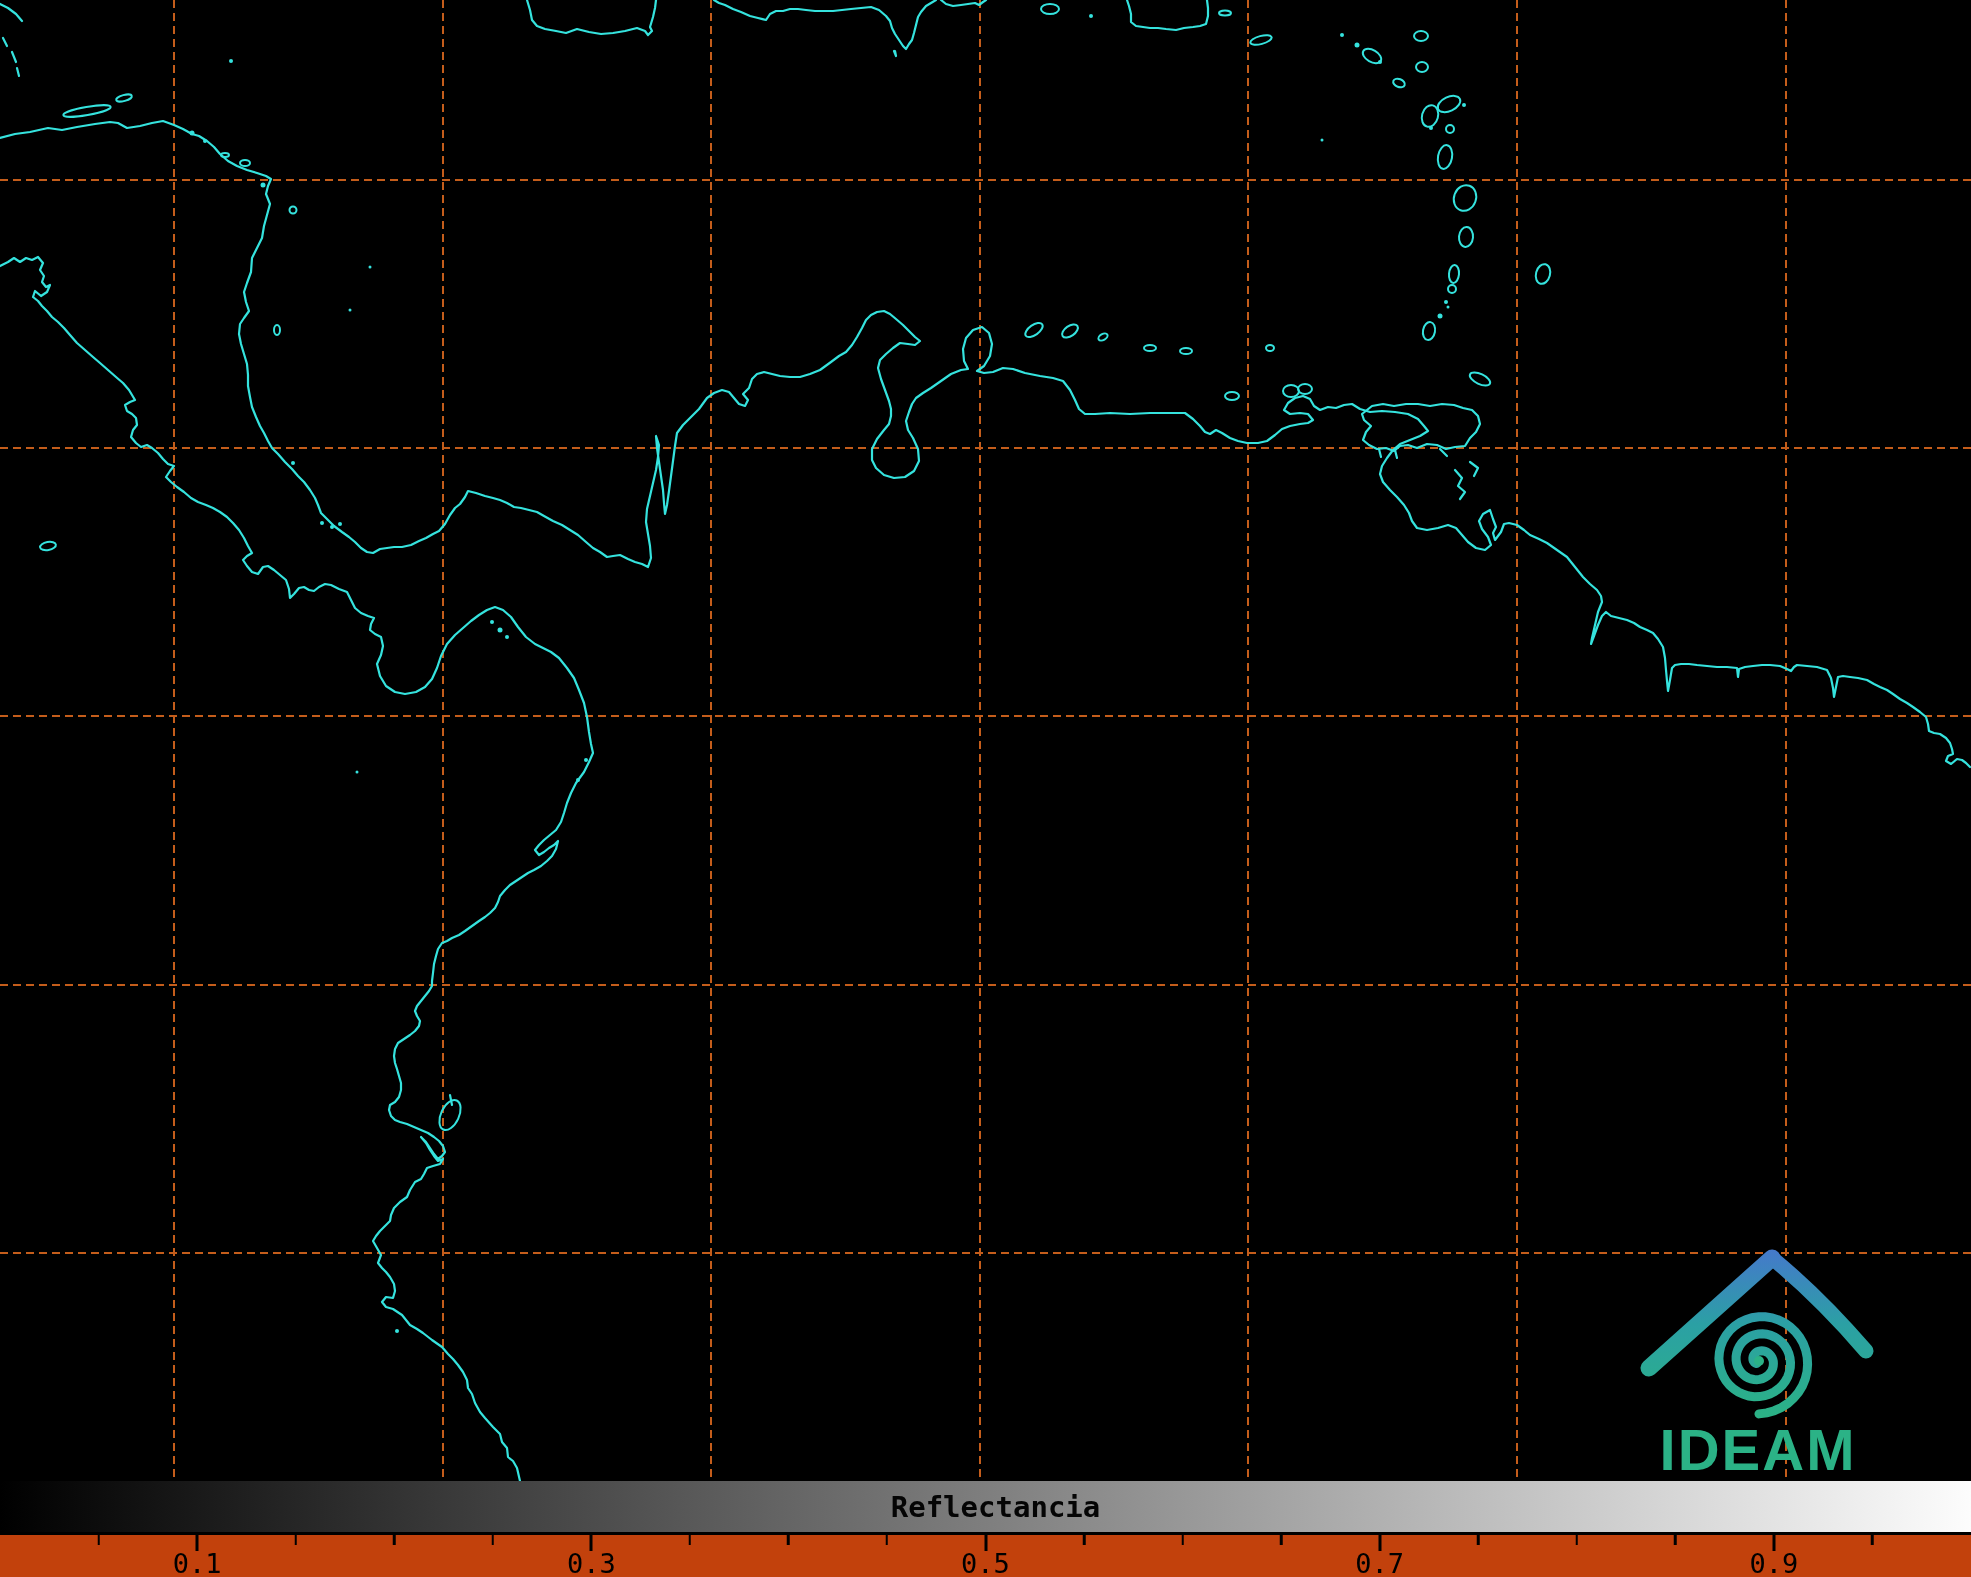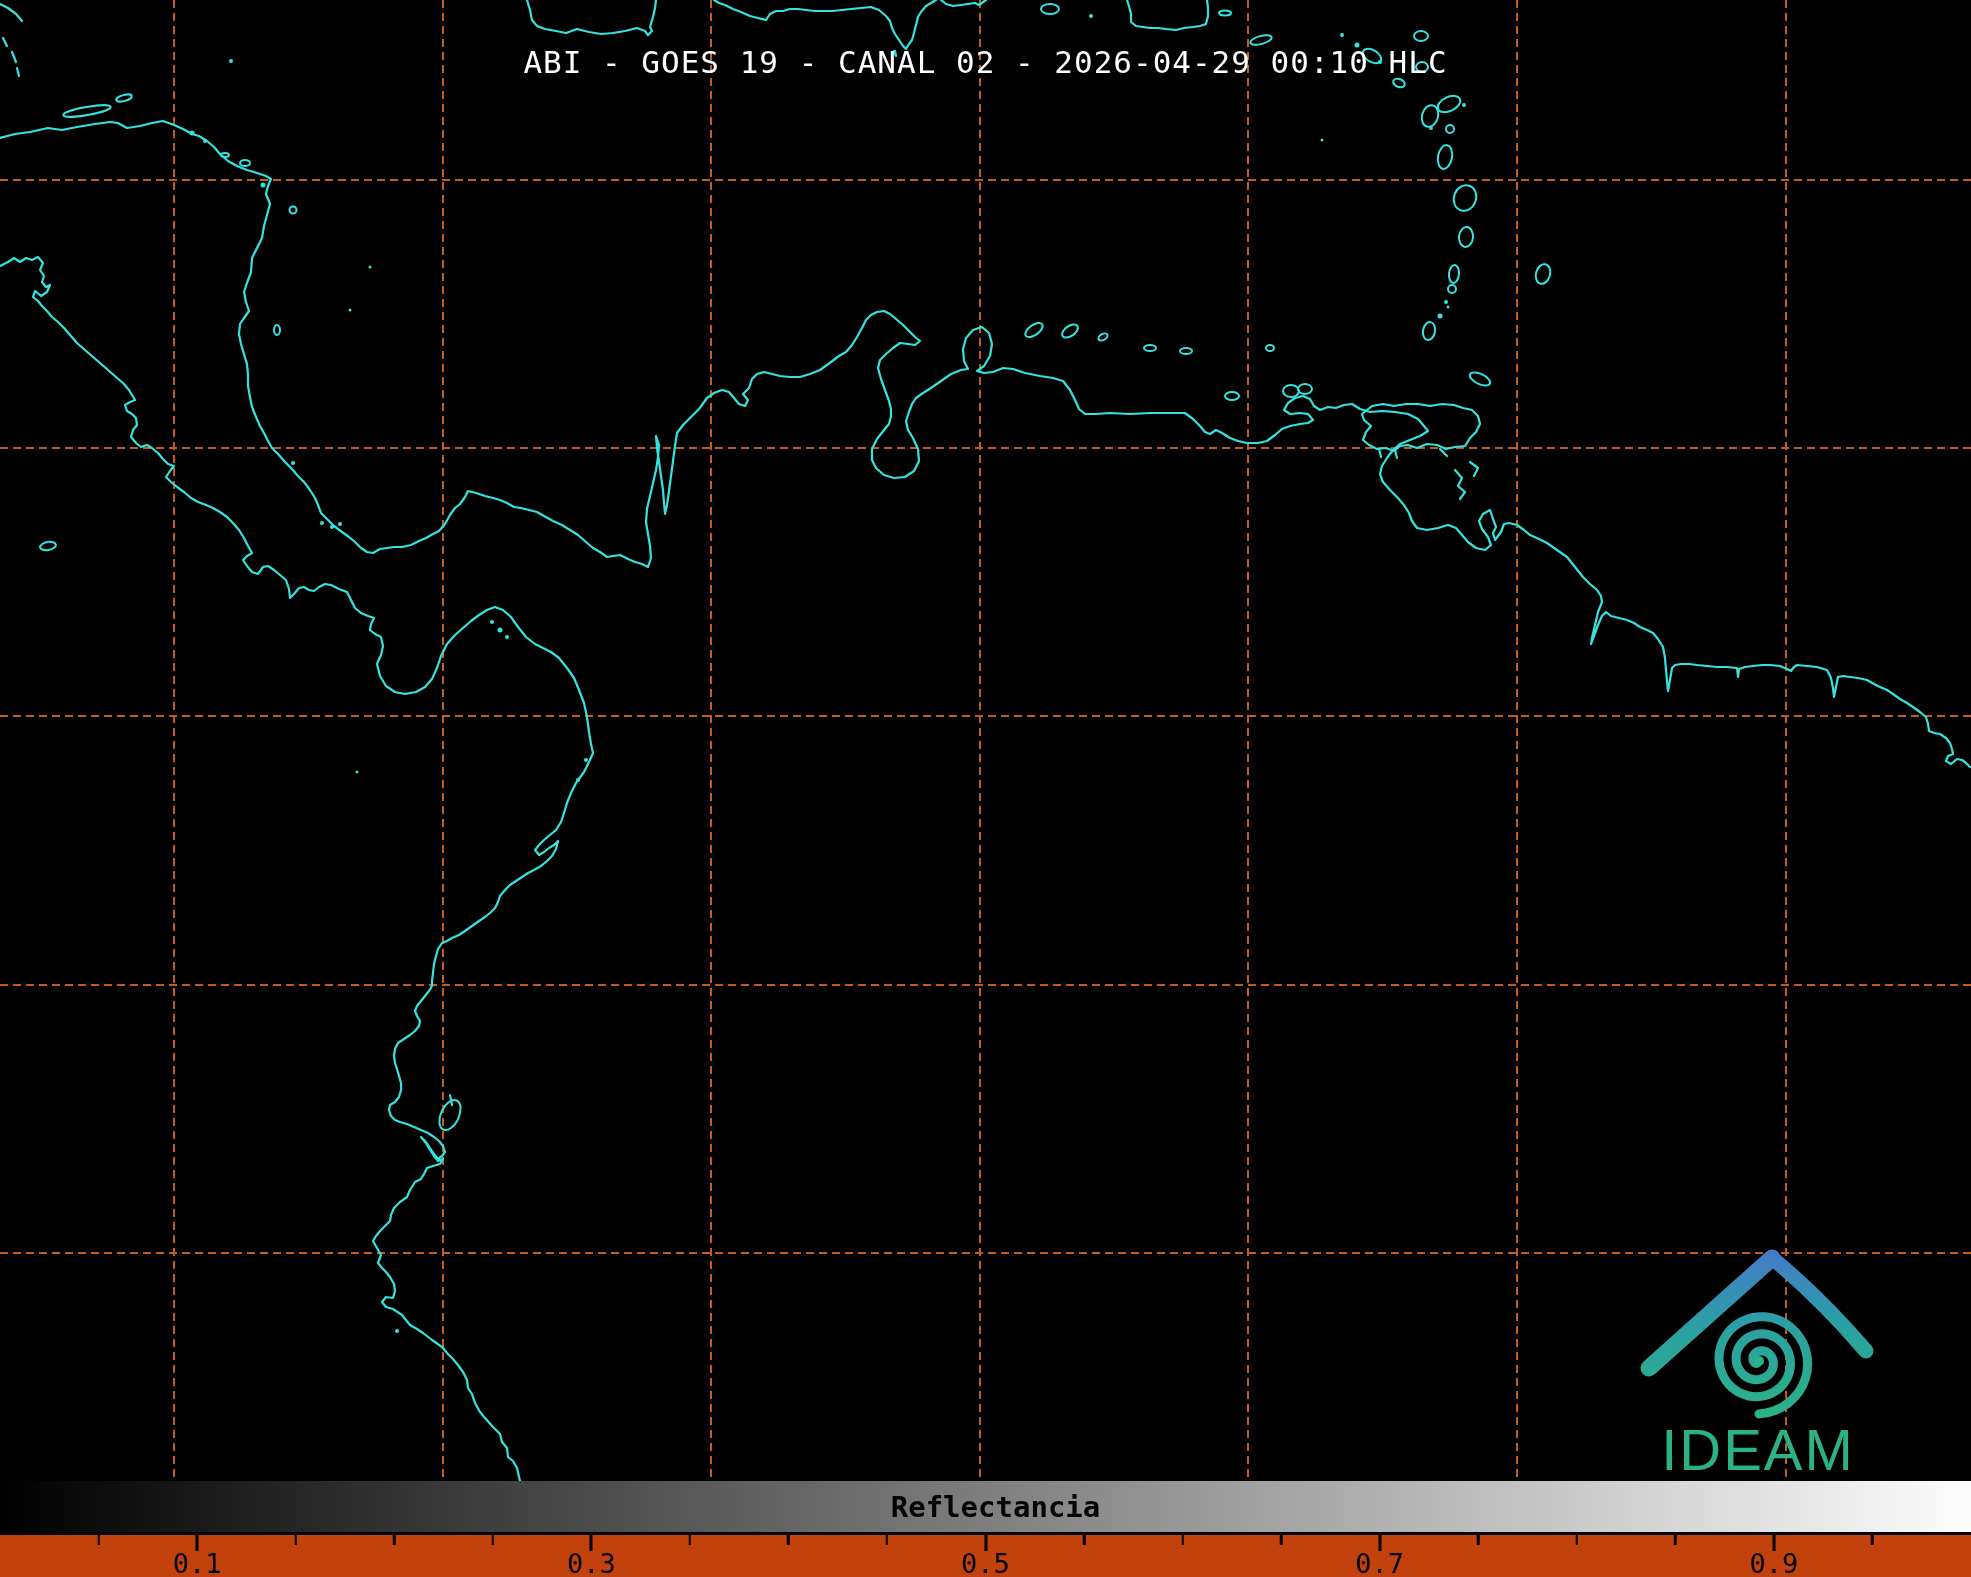--- a/index.html
+++ b/index.html
@@ -2,21 +2,21 @@
 <html><head>
 <meta charset="utf-8">
 <style>
   html,body{margin:0;padding:0;background:#000;}
   body{width:1971px;height:1577px;overflow:hidden;font-family:"DejaVu Sans Mono",monospace;position:relative;}
   .map-area{position:relative;width:1971px;height:1481px;background:var(--bg,#000);overflow:hidden;}
   .map-svg{position:absolute;left:0;top:0;}
   .map-title{position:absolute;top:44px;left:0;width:100%;text-align:center;color:var(--title,#fff);
              font-size:31px;letter-spacing:1px;white-space:pre;}
   .logo-text{position:absolute;left:1758px;top:1416px;transform:translateX(-50%);
-             font-family:"Liberation Sans",sans-serif;font-weight:normal;font-size:58px;
+             font-family:"Liberation Sans",sans-serif;font-weight:bold;font-size:58px;
              letter-spacing:2px;color:var(--logogreen,#2bb286);}
   .colorbar{position:relative;width:1971px;height:51px;
             background:linear-gradient(to right, var(--cb0,#000), var(--cb1,#fff));padding-left:20px;}
   .colorbar-label{position:absolute;left:50%;top:50%;transform:translate(-50%,-50%);
                   color:#050505;font-weight:bold;font-size:29px;}
   .cb-divider{width:1971px;height:3px;background:#000;}
   .tick-strip{position:relative;width:1971px;height:56px;background:#c2410c;}
   .tick{position:absolute;top:0;width:3px;background:#000;transform:translateX(-50%);}
   .tick.minor{width:2.5px;height:10px;}
   .tick.major{height:16px;}
@@ -122,21 +122,20 @@
    <stop offset="0" stop-color="#4579cb"></stop>
    <stop offset="0.45" stop-color="#2ba0a4"></stop>
    <stop offset="1" stop-color="#2bb286"></stop>
         </linearGradient>
       </defs>
       <path d="M1772 1258 L1649 1368" stroke="url(#lg)" stroke-width="17" stroke-linecap="round" fill="none"></path>
       <path d="M1772 1258 Q1819 1296.5 1866 1351" stroke="url(#lg)" stroke-width="15" stroke-linecap="round" fill="none"></path>
       <path d="M1759.0 1413.9 L1766.8 1412.9 L1774.3 1410.7 L1781.4 1407.5 L1787.9 1403.3 L1793.6 1398.2 L1798.5 1392.4 L1802.4 1385.9 L1805.2 1379.0 L1807.0 1371.8 L1807.6 1364.5 L1807.2 1357.2 L1805.7 1350.1 L1803.2 1343.4 L1799.7 1337.2 L1795.4 1331.7 L1790.3 1326.9 L1784.6 1322.9 L1778.5 1319.9 L1772.0 1317.8 L1765.3 1316.8 L1758.7 1316.7 L1752.1 1317.7 L1745.9 1319.6 L1740.0 1322.4 L1734.7 1326.0 L1730.0 1330.3 L1726.1 1335.3 L1722.9 1340.7 L1720.7 1346.4 L1719.4 1352.4 L1718.9 1358.5 L1719.4 1364.4 L1720.8 1370.2 L1723.0 1375.7 L1725.9 1380.7 L1729.5 1385.2 L1733.8 1389.0 L1738.4 1392.1 L1743.5 1394.4 L1748.8 1396.0 L1754.2 1396.7 L1759.6 1396.6 L1764.8 1395.7 L1769.8 1394.1 L1774.5 1391.7 L1778.6 1388.7 L1782.3 1385.2 L1785.3 1381.2 L1787.7 1376.8 L1789.3 1372.2 L1790.3 1367.5 L1790.5 1362.7 L1790.0 1358.0 L1788.8 1353.5 L1787.0 1349.3 L1784.6 1345.5 L1781.6 1342.1 L1778.3 1339.3 L1774.6 1337.0 L1770.7 1335.3 L1766.6 1334.2 L1762.4 1333.8 L1758.3 1334.0 L1754.4 1334.8 L1750.7 1336.2 L1747.2 1338.1 L1744.2 1340.4 L1741.5 1343.2 L1739.4 1346.2 L1737.8 1349.5 L1736.7 1352.9 L1736.1 1356.4 L1736.1 1359.9 L1736.6 1363.3 L1737.6 1366.5 L1739.1 1369.5 L1740.9 1372.2 L1743.1 1374.5 L1745.6 1376.4 L1748.2 1377.9 L1751.0 1378.9 L1753.9 1379.5 L1756.8 1379.7 L1759.6 1379.4 L1762.3 1378.7 L1764.7 1377.6 L1767.0 1376.2 L1768.9 1374.5 L1770.5 1372.6 L1771.8 1370.5 L1772.7 1368.3 L1773.2 1366.0 L1773.4 1363.7 L1773.3 1361.5 L1772.8 1359.5 L1772.0 1357.5 L1771.0 1355.8 L1769.7 1354.3 L1768.3 1353.0 L1766.7 1352.0 L1765.0 1351.3 L1763.4 1350.9 L1761.7 1350.8 L1760.1 1350.9 L1758.6 1351.2 L1757.2 1351.8 L1756.0 1352.6 L1755.0 1353.5 L1754.1 1354.5 L1753.5 1355.6 L1753.1 1356.7 L1752.9 1357.8 L1752.9 1358.9 L1753.0 1359.9 L1753.3 1360.8 L1753.8 1361.6 L1754.3 1362.3 L1755.0 1362.8 L1755.6 1363.2 L1756.3 1363.4 L1756.9 1363.4" stroke="url(#lg)" stroke-width="9" fill="none" stroke-linecap="round"></path>
       <circle cx="1759" cy="1361" r="5" fill="#2bb286"></circle>
     </svg>
-  <div class="map-title">ABI - GOES 19 - CANAL 02 - 2026-04-29 00:10 HLC</div>
   <div class="logo-text">IDEAM</div>
 </div>
 
 <div class="colorbar">
   <div class="colorbar-label">Reflectancia</div>
 </div>
 <div class="cb-divider"></div>
 <div class="tick-strip">
     <div class="tick minor" style="left: 98.55px;"></div>
     <div class="tick minor" style="left: 295.65px;"></div>

